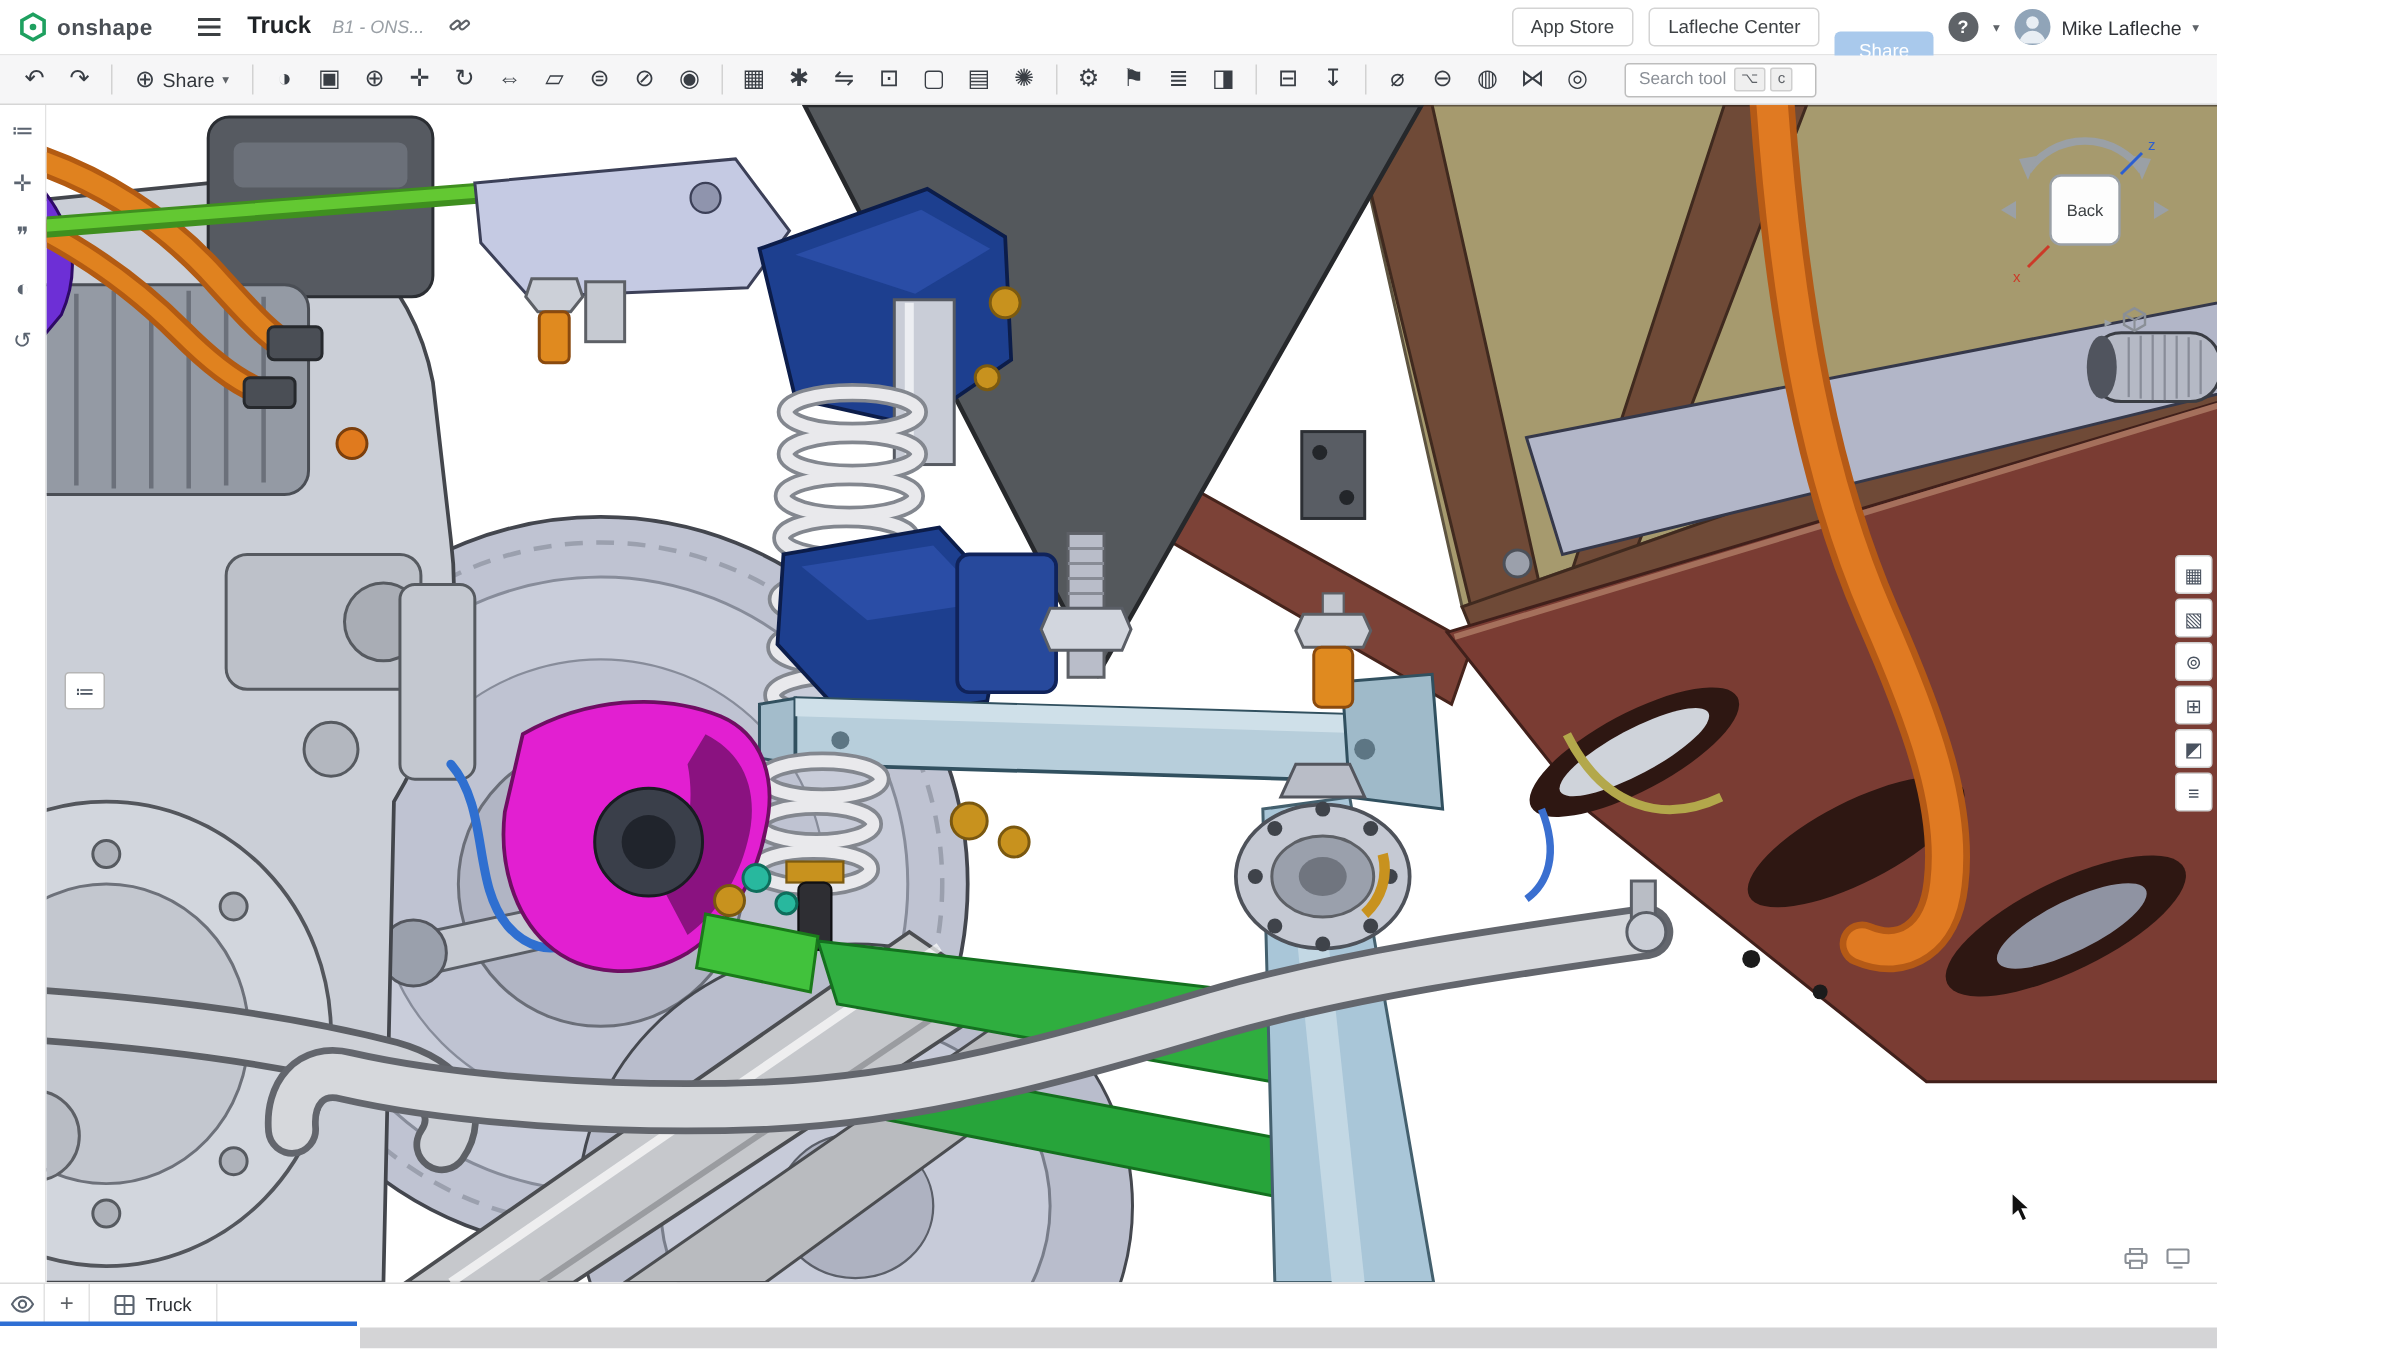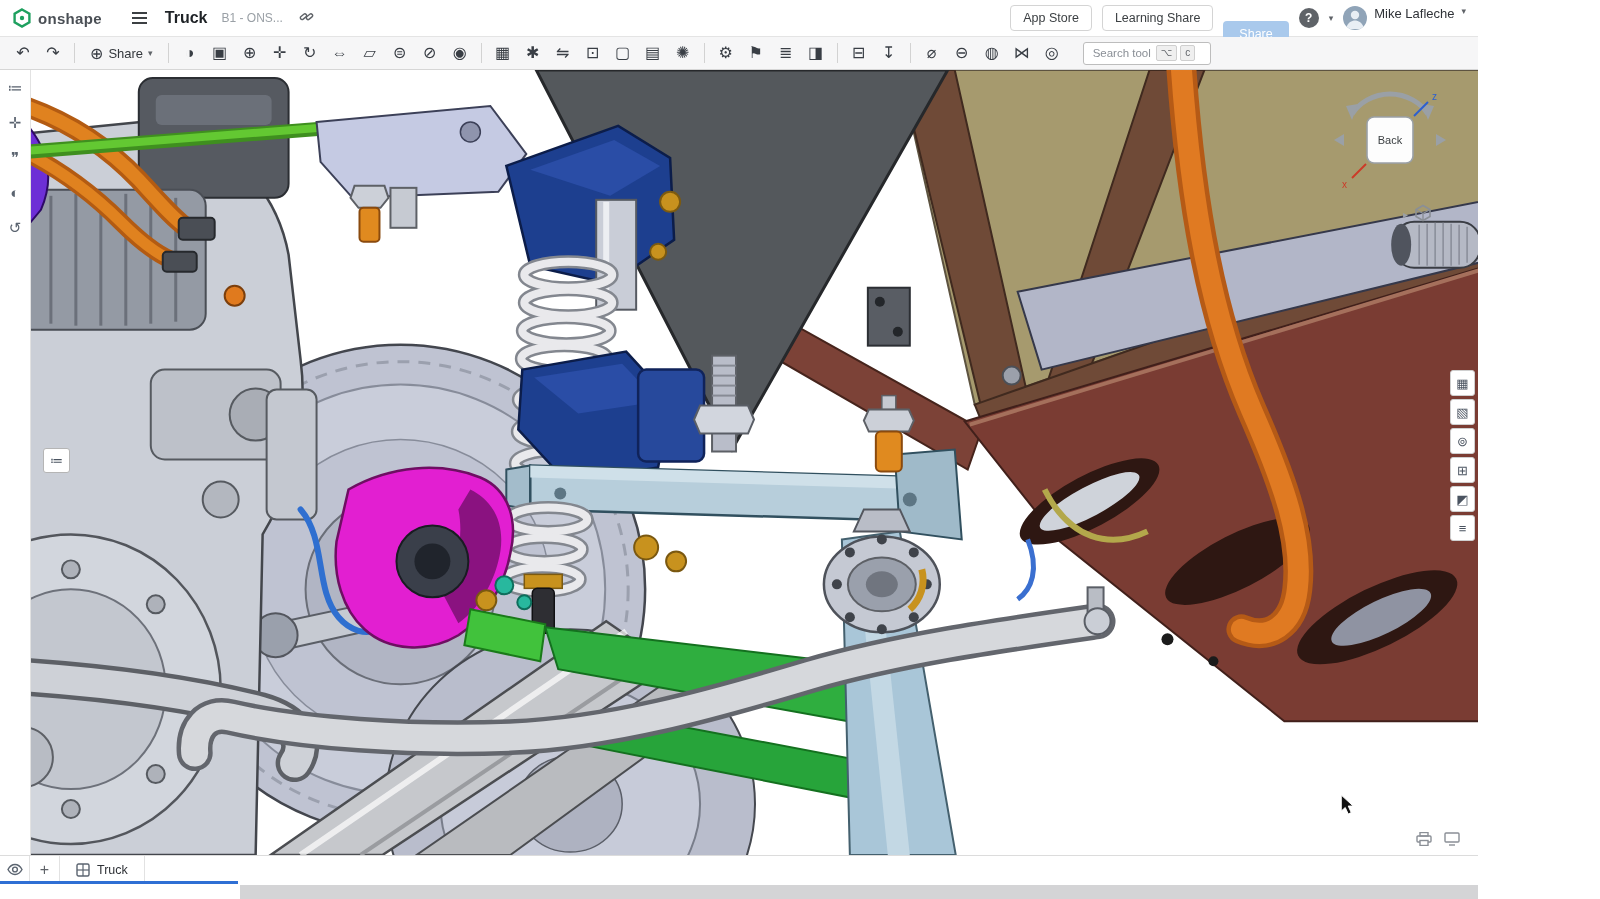--- a/index.html
+++ b/index.html
@@ -12,32 +12,32 @@
   .app { width:1478px; height:899px; display:flex; flex-direction:column; }
 
   
   .topbar { height:37px; flex:0 0 37px; background:#fff; border-bottom:1px solid #e4e4e4;
             display:flex; align-items:center; padding:0 12px; gap:12px; }
   .logo { display:flex; align-items:center; gap:6px; }
   .logo-text { font-size:15px; font-weight:bold; color:#4a4f55; letter-spacing:.3px; }
   .hamburger { display:flex; flex-direction:column; gap:3px; margin-left:14px; cursor:pointer; background:none; border:none; padding:4px; }
   .hamburger span { width:15px; height:2px; background:#3c4043; display:block; }
   .doc-title { font-size:16px; font-weight:bold; color:#1f2327; margin-left:2px; }
-  .doc-meta { font-size:12px; color:#9aa0a6; margin-left:2px; }
+  .doc-meta { font-size:12px; color:#9aa0a6; margin-left:2px;font-style:italic; }
   .link-btn { background:none; border:none; padding:2px; cursor:pointer; margin-left:2px; }
   .top-right { margin-left:auto; display:flex; align-items:center; gap:10px; }
   .chip-btn { font-size:12.5px; color:#3c4043; background:#fff; border:1px solid #d4d4d4;
               border-radius:4px; padding:5px 12px; cursor:pointer; white-space:nowrap; }
   .share-btn { font-size:12.5px; color:#fff; background:#a9c9ec; border:none; border-radius:4px;
                padding:6px 16px; cursor:pointer;margin-top:32px; }
   .help-btn { width:20px; height:20px; border-radius:50%; background:#5f6368; color:#fff;
               font-size:12px; font-weight:bold; border:none; display:flex; align-items:center;
               justify-content:center; cursor:pointer; }
   .caret { font-size:9px; color:#5f6368; }
-  .user { display:flex; gap:7px; cursor:pointer; }
+  .user { display:flex; align-items:center; gap:7px; cursor:pointer; }
   .avatar { width:24px; height:24px; border-radius:50%; background:#90a4b8; overflow:hidden; display:flex; align-items:flex-end; justify-content:center; }
   .user-name { font-size:13px; color:#2f3237; white-space:nowrap; }
 
   
   .toolbar { height:33px; flex:0 0 33px; background:#f6f6f7; border-bottom:1px solid #d6d6d6;
              display:flex; align-items:center; padding:0 8px; }
   .tb-group { display:flex; align-items:center; }
   .tb-btn { border:none; background:transparent; width:30px; height:26px; border-radius:3px;
             display:flex; align-items:center; justify-content:center; cursor:pointer; }
   .tb-btn .glyph { font-size:16px; color:#393e45; line-height:1; }
@@ -116,21 +116,21 @@
     <span class="doc-meta">B1 - ONS...</span>
     <button class="link-btn">
       <svg width="15" height="15" viewBox="0 0 15 15">
         <rect x="1" y="6" width="7" height="3.4" rx="1.7" fill="none" stroke="#5f6368" stroke-width="1.4" transform="rotate(-40 4.5 7.7)"></rect>
         <rect x="7" y="6" width="7" height="3.4" rx="1.7" fill="none" stroke="#5f6368" stroke-width="1.4" transform="rotate(-40 10.5 7.7)"></rect>
       </svg>
     </button>
 
     <div class="top-right">
       <button class="chip-btn">App Store</button>
-      <button class="chip-btn">Learning Share</button>
+      <button class="chip-btn">Lafleche Center</button>
       <button class="share-btn">Share</button>
       <button class="help-btn">?</button>
       <span class="caret">▾</span>
       <div class="user">
         <span class="avatar">
           <svg width="24" height="24" viewBox="0 0 24 24">
             <circle cx="12" cy="9" r="4.2" fill="#e8eef4"></circle>
             <path d="M3,23 C4,16.5 9,14.5 12,14.5 C15,14.5 20,16.5 21,23 Z" fill="#e8eef4"></path>
           </svg>
         </span>

